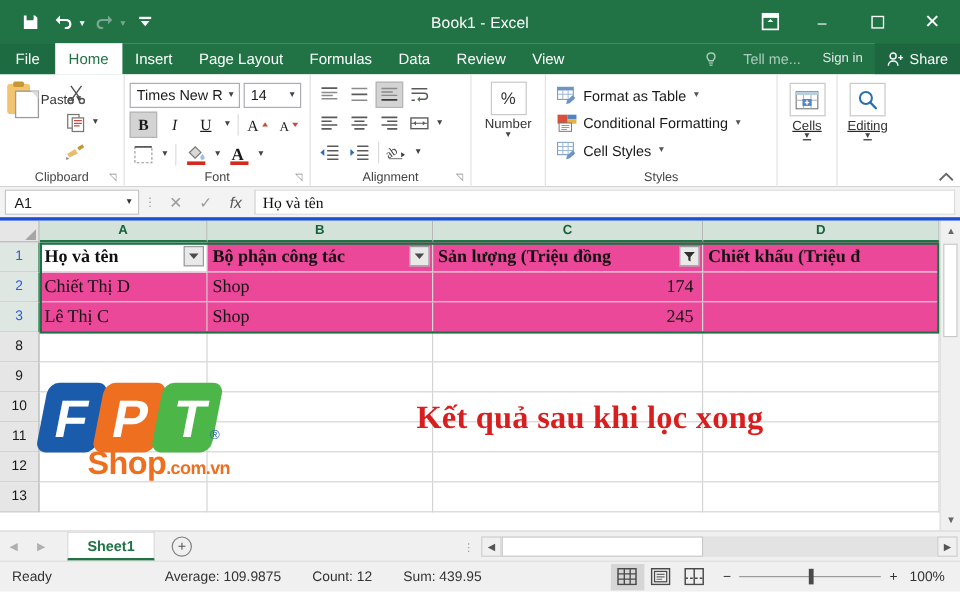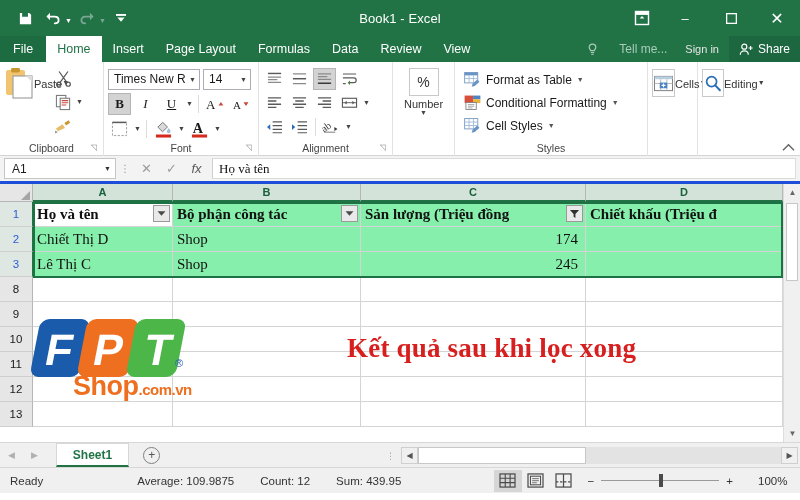--- a/index.html
+++ b/index.html
@@ -138,22 +138,23 @@
   
   .styles-list { display: flex; flex-direction: column; gap: 2px; padding: 4px 2px 0 2px; }
   .style-item {
     display: flex; align-items: center; gap: 5px; height: 21px;
     font-size: 12px; color: #1a1a1a; padding: 0 3px; white-space: nowrap;
   }
   .style-item .cc { font-size: 7px; color: #555; }
 
   
   .bigbtn {
-    width: 44px; display: flex; flex-direction: row; align-items: center;
+    width: 44px; display: flex; flex-direction: column; align-items: center;
     padding-top: 4px;
+    text-decoration: underline;
   }
   .bigbtn-ico {
     width: 30px; height: 28px; border: 1px solid #c9c9c9; background: #fff;
     display: flex; align-items: center; justify-content: center;
   }
   .bigbtn-lbl { font-size: 11px; color: #333; margin-top: 2px; }
   .collapse-ribbon {
     position: absolute; right: 5px; bottom: 3px; font-size: 10px; color: #666;
   }
 
@@ -210,21 +211,21 @@
   }
   .rowhdr.filt { color: #2b5ed8; background: #dfe7e2; border-right: 1px solid #217346; }
   .cells-col { flex: 1; position: relative; }
   .grow { display: flex; height: 25px; }
   .cell {
     height: 25px; border-right: 1px solid #d4d4d4; border-bottom: 1px solid #d4d4d4;
     display: flex; align-items: center; padding: 0 4px;
     font-family: "Liberation Serif", serif; font-size: 15px; color: #111;
     overflow: hidden; white-space: nowrap; flex: none;
   }
-  .cell.shaded { background: #86efac; }
+  .cell.shaded { background: #ec4899; }
   .cell.hdrcell { font-weight: bold; position: relative; padding-right: 20px; }
   .cell.hdrcell.white { background: #ffffff; }
   .cell.num { justify-content: flex-end; padding-right: 7px; }
   .filtbtn {
     position: absolute; right: 2px; top: 3px; width: 17px; height: 17px;
     background: #e9e9e9; border: 1px solid #9a9a9a;
     display: flex; align-items: center; justify-content: center;
   }
   .tbl-outline {
     position: absolute; pointer-events: none; border: 2px solid #1e7145;
@@ -319,21 +320,21 @@
     width: 28px; height: 22px; display: flex; align-items: center;
     justify-content: center; color: #4a4a4a;
   }
   .view-btn.active { background: #d6d6d6; }
   .zoom-ctl { display: flex; align-items: center; gap: 7px; padding: 0 10px; }
   .zoom-track { width: 118px; height: 1px; background: #9a9a9a; position: relative; }
   .zoom-knob {
     position: absolute; left: 58px; top: -6px; width: 4px; height: 13px;
     background: #4a4a4a;
   }
-  .zoom-pct { width: 42px; text-align: right; padding-right: 24px; margin-left: 15px; }
+  .zoom-pct { width: 42px; text-align: right; padding-right: 24px; }
   svg { display: block; }
 </style>
 </head>
 <body>
 
 <div id="app">
 
   <div class="titlebar">
     <div class="qat">
       <div class="qat-btn">

